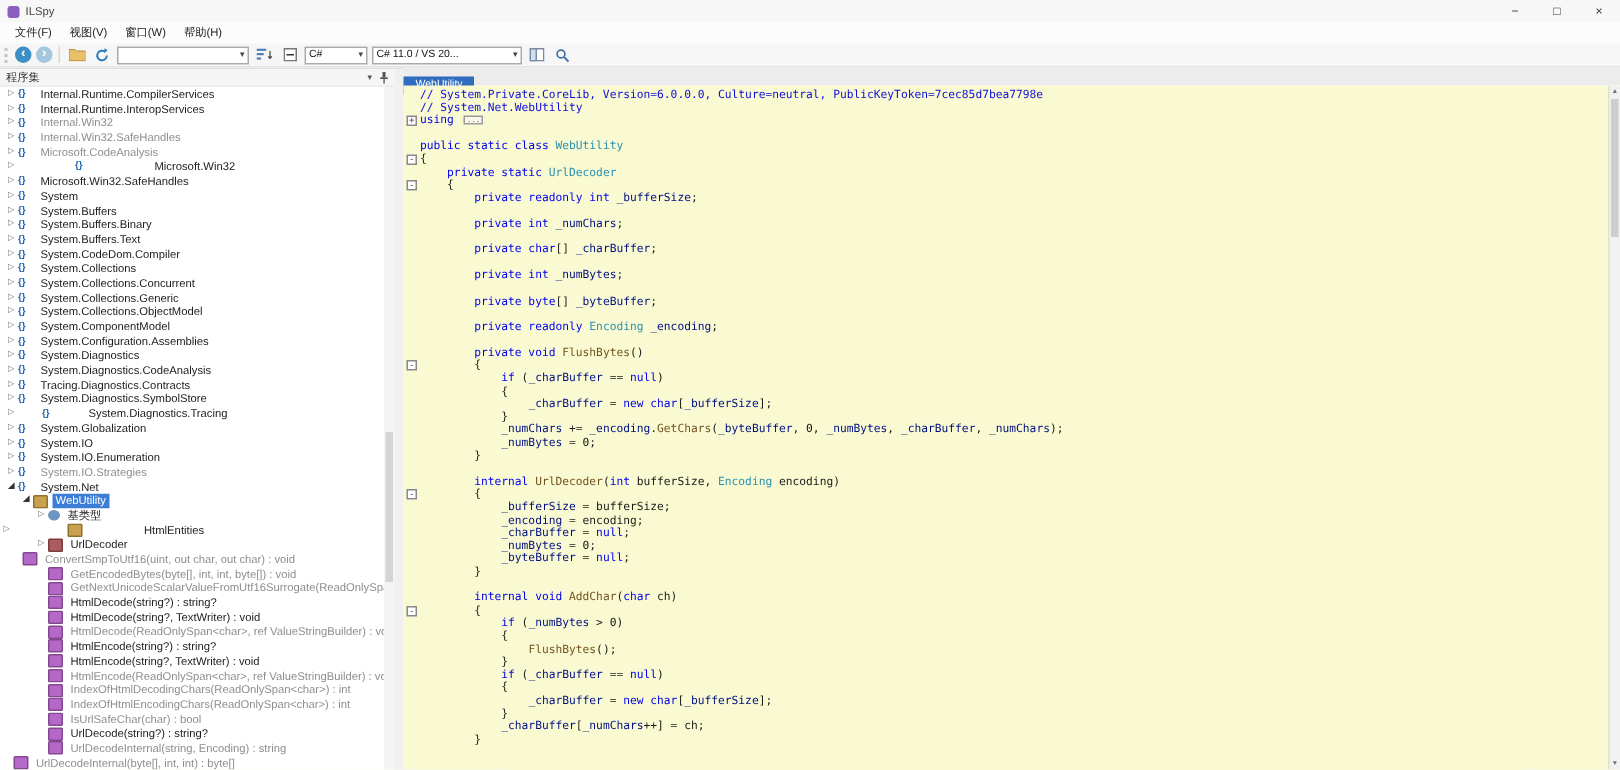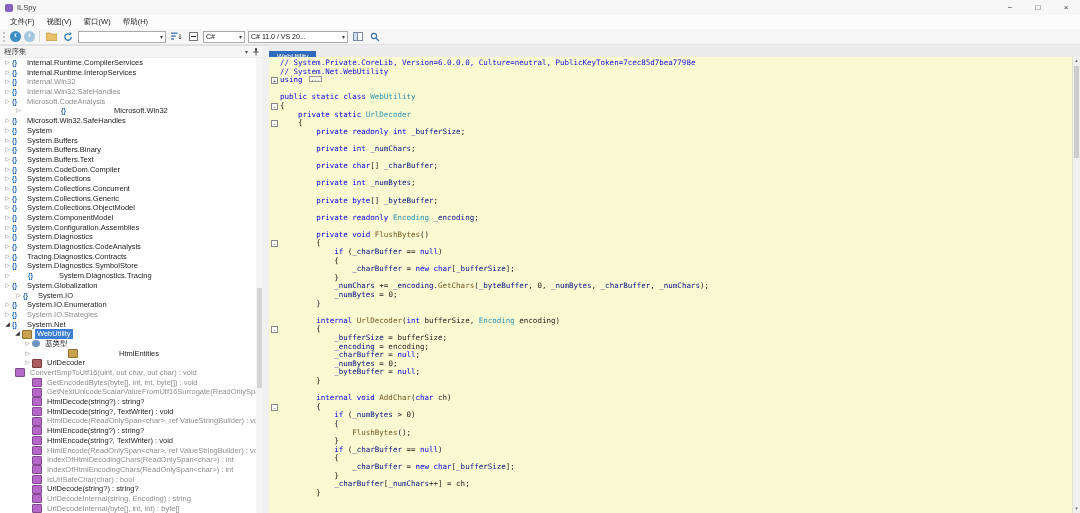--- a/index.html
+++ b/index.html
@@ -191,21 +191,21 @@
         <div class="tree-row" style="padding-left: 3px;">
           <span class="expander">▷</span>
           <span class="ticon ticon-ns">{}</span>
           <span class="tlabel muted">Internal.Win32.SafeHandles</span>
         </div>
         <div class="tree-row" style="padding-left: 3px;">
           <span class="expander">▷</span>
           <span class="ticon ticon-ns">{}</span>
           <span class="tlabel muted">Microsoft.CodeAnalysis</span>
         </div>
-        <div class="tree-row" style="padding-left: 14px; gap: 38px;">
+        <div class="tree-row" style="padding-left: 3px; gap: 38px;">
           <span class="expander">▷</span>
           <span class="ticon ticon-ns">{}</span>
           <span class="tlabel">Microsoft.Win32</span>
         </div>
         <div class="tree-row" style="padding-left: 3px;">
           <span class="expander">▷</span>
           <span class="ticon ticon-ns">{}</span>
           <span class="tlabel">Microsoft.Win32.SafeHandles</span>
         </div>
         <div class="tree-row" style="padding-left: 3px;">
@@ -286,21 +286,21 @@
         <div class="tree-row" style="padding-left: 3px; gap: 16px;">
           <span class="expander">▷</span>
           <span class="ticon ticon-ns">{}</span>
           <span class="tlabel">System.Diagnostics.Tracing</span>
         </div>
         <div class="tree-row" style="padding-left: 3px;">
           <span class="expander">▷</span>
           <span class="ticon ticon-ns">{}</span>
           <span class="tlabel">System.Globalization</span>
         </div>
-        <div class="tree-row" style="padding-left: 14px;">
+        <div class="tree-row" style="padding-left: 3px;">
           <span class="expander">▷</span>
           <span class="ticon ticon-ns">{}</span>
           <span class="tlabel">System.IO</span>
         </div>
         <div class="tree-row" style="padding-left: 3px;">
           <span class="expander">▷</span>
           <span class="ticon ticon-ns">{}</span>
           <span class="tlabel">System.IO.Enumeration</span>
         </div>
         <div class="tree-row" style="padding-left: 3px;">
@@ -316,21 +316,21 @@
         <div class="tree-row" style="padding-left: 13px;">
           <span class="expander expanded">◢</span>
           <span class="ticon ticon-class"></span>
           <span class="tlabel sel">WebUtility</span>
         </div>
         <div class="tree-row" style="padding-left: 23px;">
           <span class="expander">▷</span>
           <span class="ticon ticon-base"></span>
           <span class="tlabel">基类型</span>
         </div>
-        <div class="tree-row" style="padding-left: 23px; gap: 36px;">
+        <div class="tree-row" style=" gap: 36px;">
           <span class="expander">▷</span>
           <span class="ticon ticon-class"></span>
           <span class="tlabel">HtmlEntities</span>
         </div>
         <div class="tree-row" style="padding-left: 23px;">
           <span class="expander">▷</span>
           <span class="ticon ticon-struct"></span>
           <span class="tlabel">UrlDecoder</span>
         </div>
         <div class="tree-row" style="padding-left: 6px;">
@@ -396,21 +396,21 @@
         <div class="tree-row" style="padding-left: 23px;">
           <span class="expander"></span>
           <span class="ticon ticon-method"></span>
           <span class="tlabel">UrlDecode(string?) : string?</span>
         </div>
         <div class="tree-row" style="padding-left: 23px;">
           <span class="expander"></span>
           <span class="ticon ticon-method"></span>
           <span class="tlabel muted">UrlDecodeInternal(string, Encoding) : string</span>
         </div>
-        <div class="tree-row" style="padding-left: 23px; text-align: right;">
+        <div class="tree-row" style=" text-align: right;">
           <span class="expander"></span>
           <span class="ticon ticon-method"></span>
           <span class="tlabel muted">UrlDecodeInternal(byte[], int, int) : byte[]</span>
         </div>
       </div>
     <div class="tree-scrollbar">
       <div class="thumb"></div>
     </div>
   </div>
 

